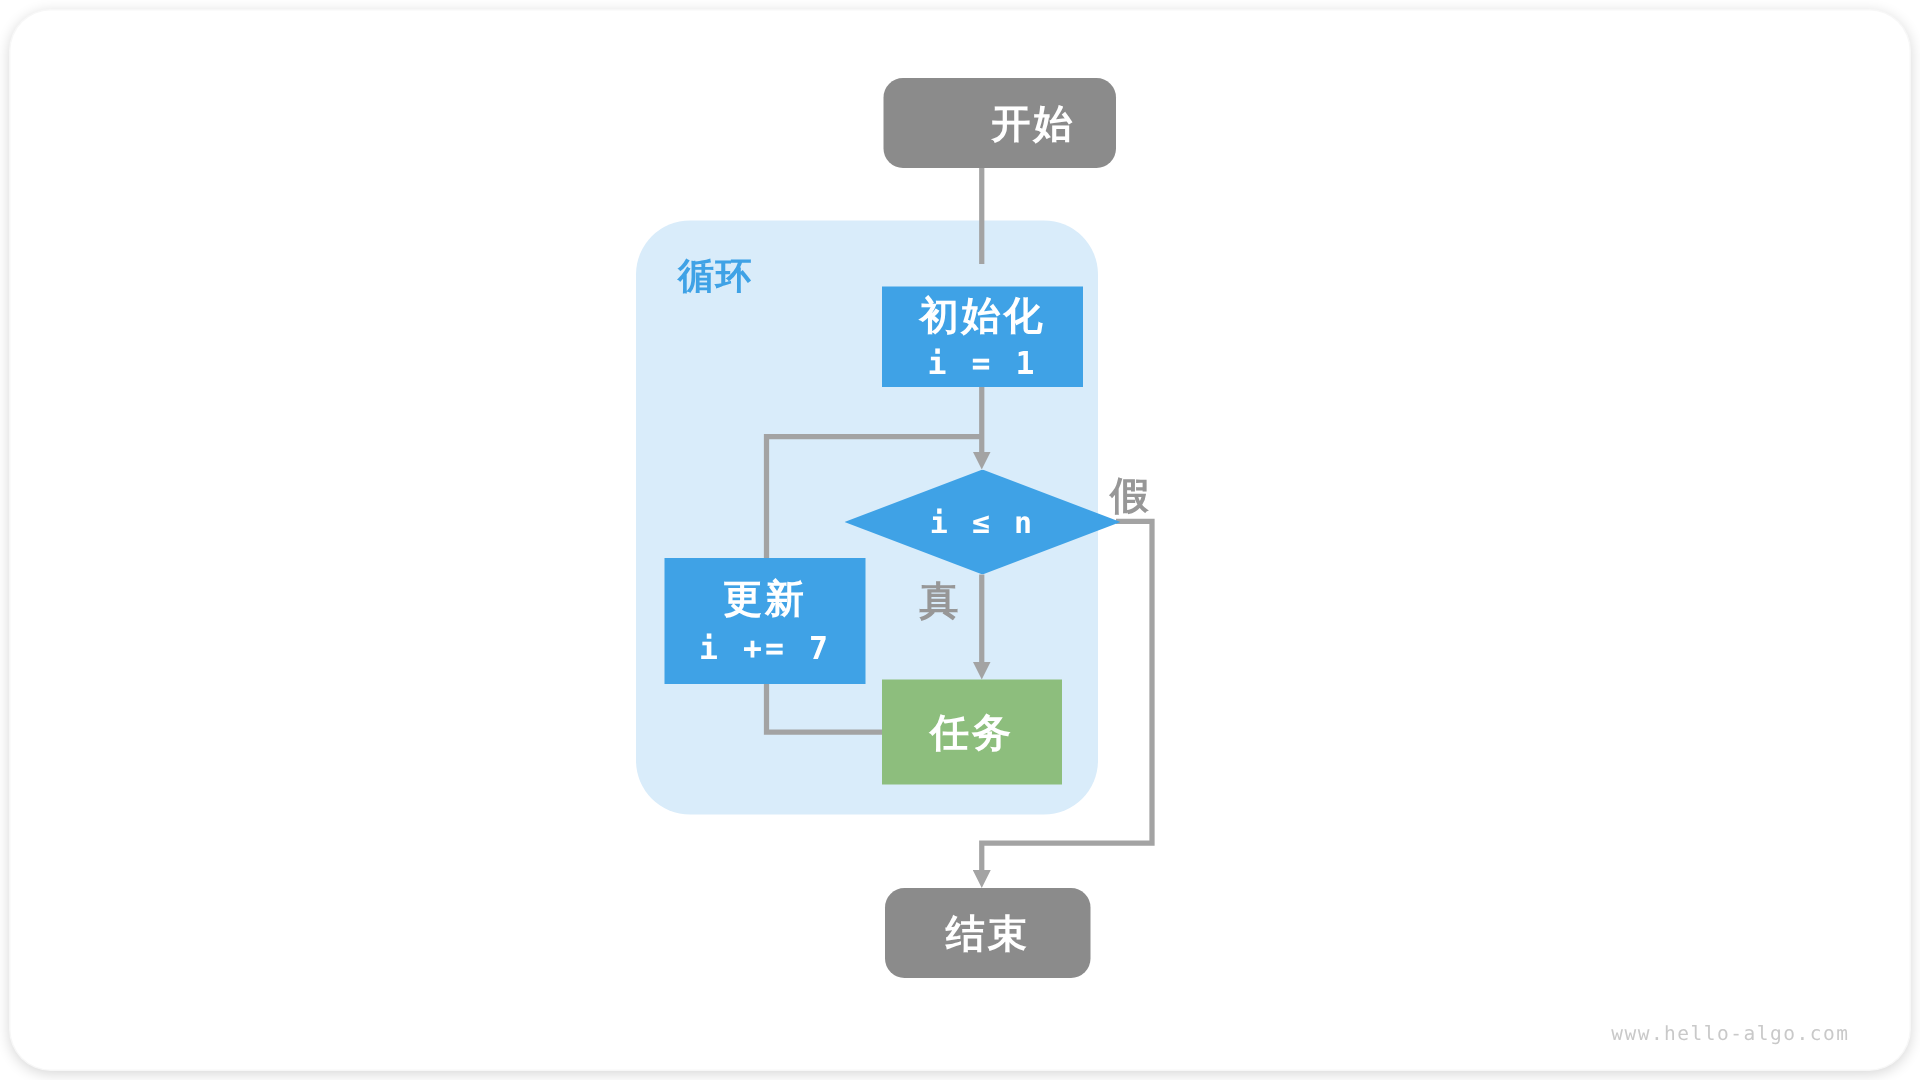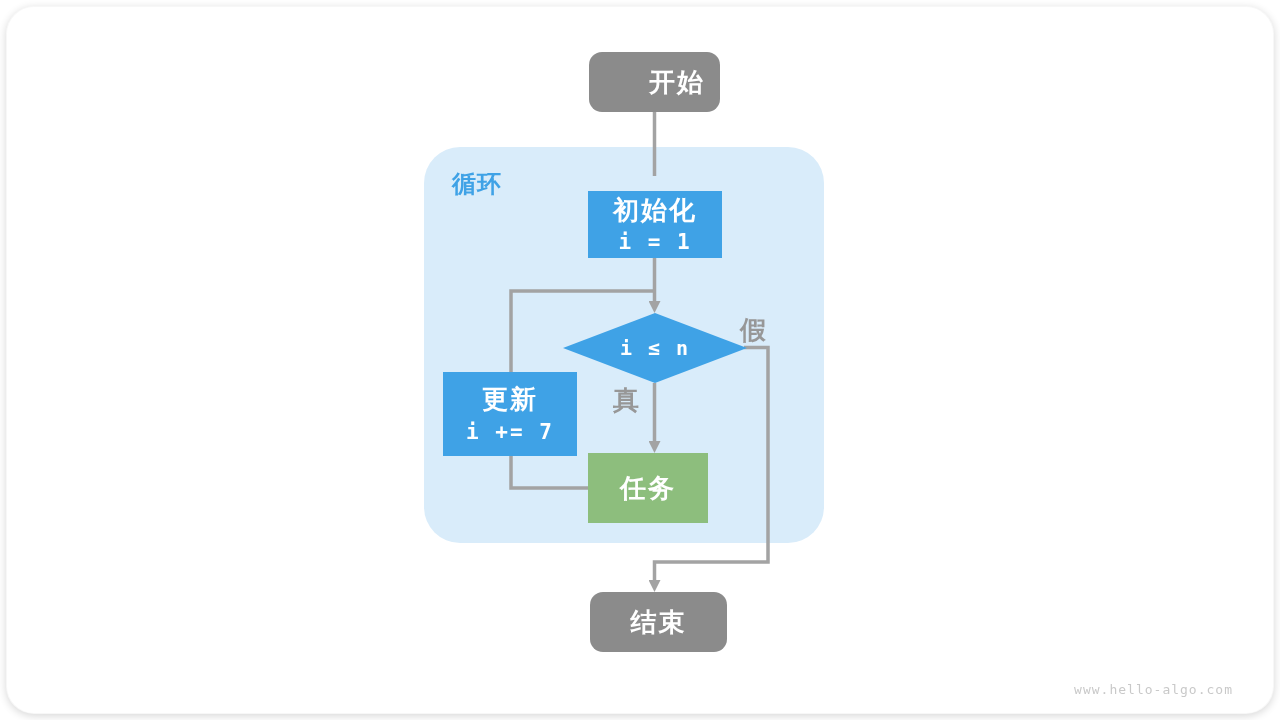--- a/index.html
+++ b/index.html
@@ -7,36 +7,36 @@
     --loop-bg:#D9ECFA; --arrow:#A3A3A3; --branch-label:#979797;
     --loop-label:#3FA2E6; --watermark-color:#C9C9C9; --node-text:#FFFFFF;
   }
   *{margin:0;padding:0;box-sizing:border-box;}
   html,body{width:1280px;height:720px;background:#fff;overflow:hidden;
     font-family:"Liberation Sans","DejaVu Sans",sans-serif;}
   .stage{position:relative;width:1280px;height:720px;}
   .card{position:absolute;left:6px;top:6px;right:6px;bottom:6px;
     background:#ffffff;border-radius:28px;
     box-shadow:0 2px 9px rgba(0,0,0,0.16), inset 0 0 0 1px rgba(0,0,0,0.03);}
-  .loop-region{position:absolute;left:424px;top:147px;width:400px;height:396px;
+  .loop-region{position:absolute;left:424px;top:147px;width:308px;height:396px;
     background:var(--loop-bg);border-radius:36px;}
   .loop-label{position:absolute;left:28px;top:21px;
     font-size:24px;font-weight:bold;color:var(--loop-label);letter-spacing:1px;}
   svg.arrows{position:absolute;left:0;top:0;width:1280px;height:720px;}
   svg.arrows .line{fill:none;stroke:var(--arrow);stroke-width:3.5;}
   svg.arrows #arrowhead path{fill:var(--arrow);}
   .node{position:absolute;display:flex;flex-direction:column;align-items:center;
     justify-content:center;color:var(--node-text);text-align:center;line-height:1.25;}
   .node .cjk{font-size:26px;font-weight:bold;letter-spacing:2px;}
   .node .code{font-family:"DejaVu Sans Mono","Liberation Mono",monospace;
     font-size:21px;font-weight:bold;letter-spacing:2px;margin-top:3px;}
   .terminal{background:var(--node-gray);border-radius:13px;}
   .process-blue{background:var(--node-blue);}
   .process-green{background:var(--node-green);}
-  .node-start{left:589px;top:52px;width:131px;height:60px;padding-left:45px;}
+  .node-start{left:589px;top:52px;width:155px;height:60px;padding-left:45px;}
   .node-init{left:588px;top:191px;width:134px;height:67px;}
   .node-update{left:443px;top:372px;width:134px;height:84px;}
   .node-task{left:588px;top:453px;width:120px;height:70px;}
   .node-end{left:590px;top:592px;width:137px;height:60px;}
   .diamond{left:563px;top:313px;width:184px;height:70px;background:var(--node-blue);
     clip-path:polygon(50% 0%,100% 50%,50% 100%,0% 50%);}
   .diamond .code{font-size:20px;margin-top:0;}
   .branch-label{position:absolute;font-size:26px;font-weight:bold;
     color:var(--branch-label);letter-spacing:1px;}
   .label-true{left:613px;top:383px;}

